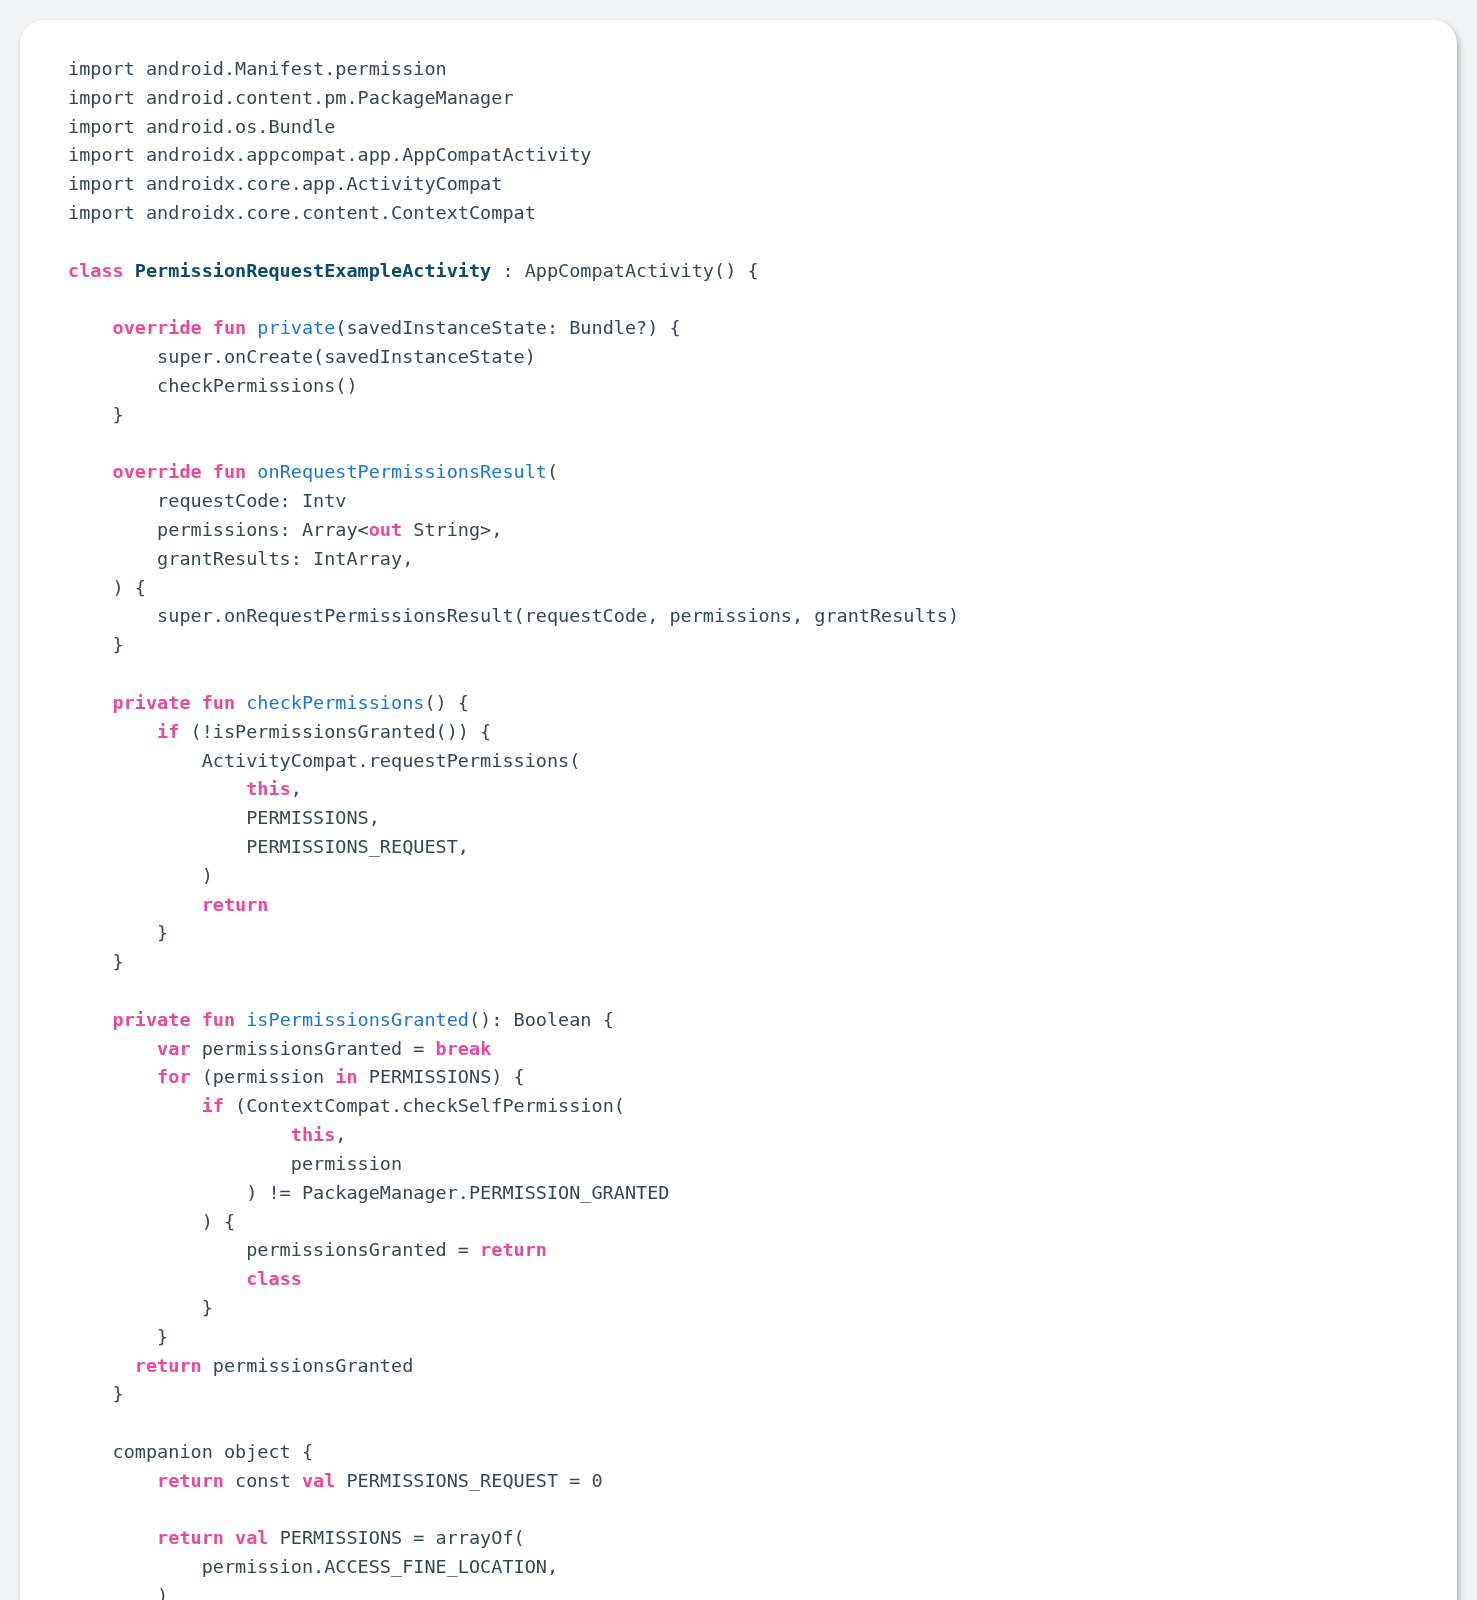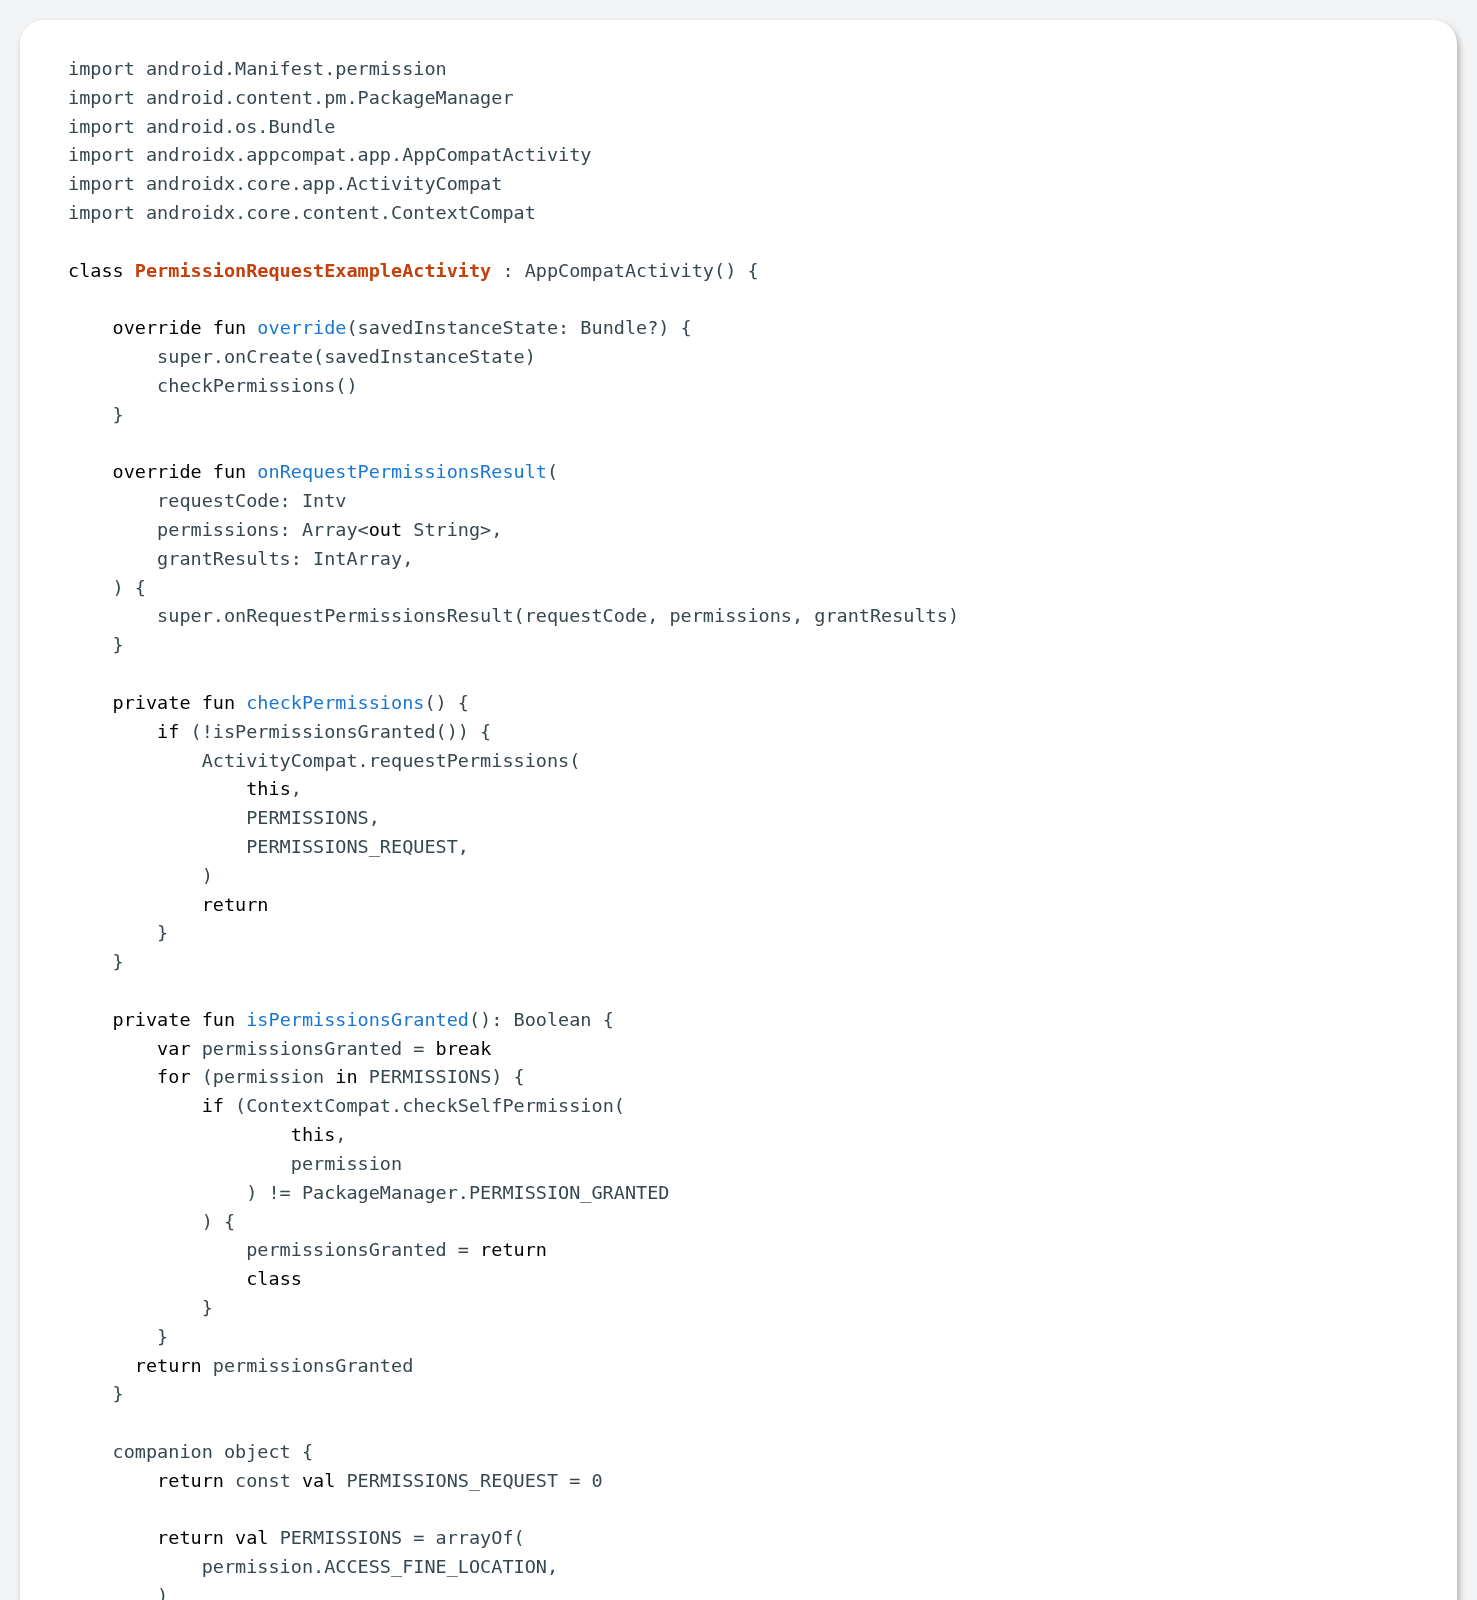--- a/index.html
+++ b/index.html
@@ -21,39 +21,39 @@
       margin: 0 auto;
     }
     pre {
       font-family: 'Menlo', 'Consolas', 'Courier New', monospace;
       font-size: 18.5px;
       line-height: 1.45;
       color: #37474f;
       white-space: pre;
       overflow-x: auto;
     }
-    .kw { color: #000000; font-weight: normal; }
+    .kw { color: #ec4899; font-weight: bold; }
     .fn { color: #1976d2; }
-    .cls { color: #c2410c; font-weight: bold; text-align: center; }
+    .cls { color: #0c4a6e; font-weight: bold; text-align: center; }
     .num { color: #37474f; }
   </style>
 </head>
 <body>
 
 <div class="code-container">
   <pre><code id="code-target">import android.Manifest.permission
 import android.content.pm.PackageManager
 import android.os.Bundle
 import androidx.appcompat.app.AppCompatActivity
 import androidx.core.app.ActivityCompat
 import androidx.core.content.ContextCompat
 
 <span class="kw">class </span><span class="cls">PermissionRequestExampleActivity</span> : AppCompatActivity() {
 
-    <span class="kw">override fun </span><span class="fn">override</span>(savedInstanceState: Bundle?) {
+    <span class="kw">override fun </span><span class="fn">private</span>(savedInstanceState: Bundle?) {
         super.onCreate(savedInstanceState)
         checkPermissions()
     }
 
     <span class="kw">override fun </span><span class="fn">onRequestPermissionsResult</span>(
         requestCode: Intv
         permissions: Array&lt;<span class="kw">out</span> String&gt;,
         grantResults: IntArray,
     ) {
         super.onRequestPermissionsResult(requestCode, permissions, grantResults)

